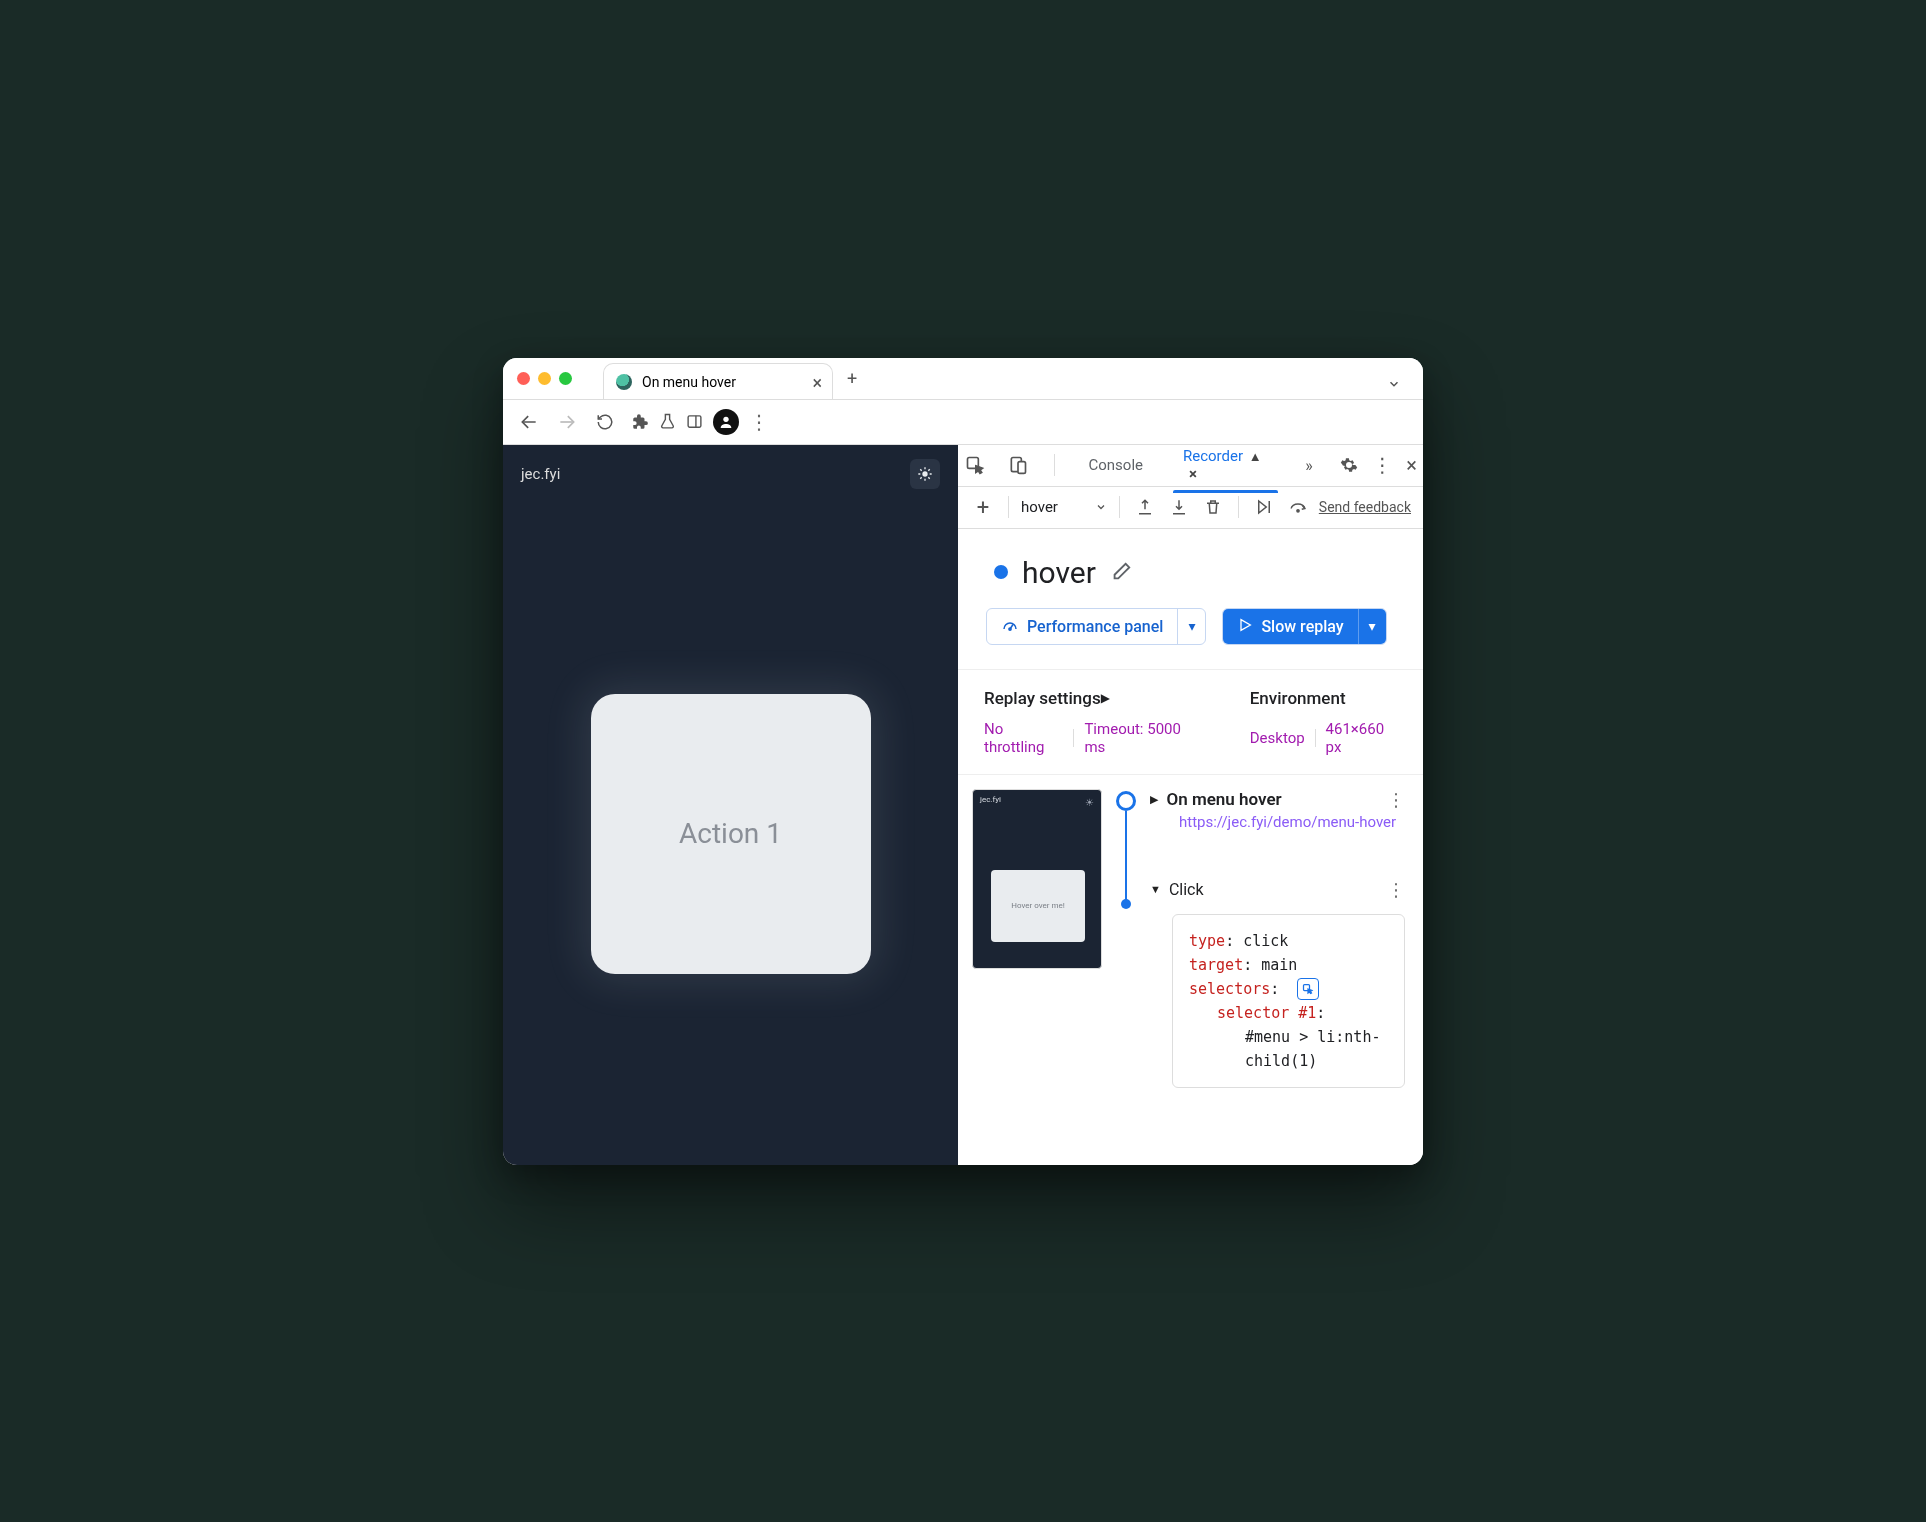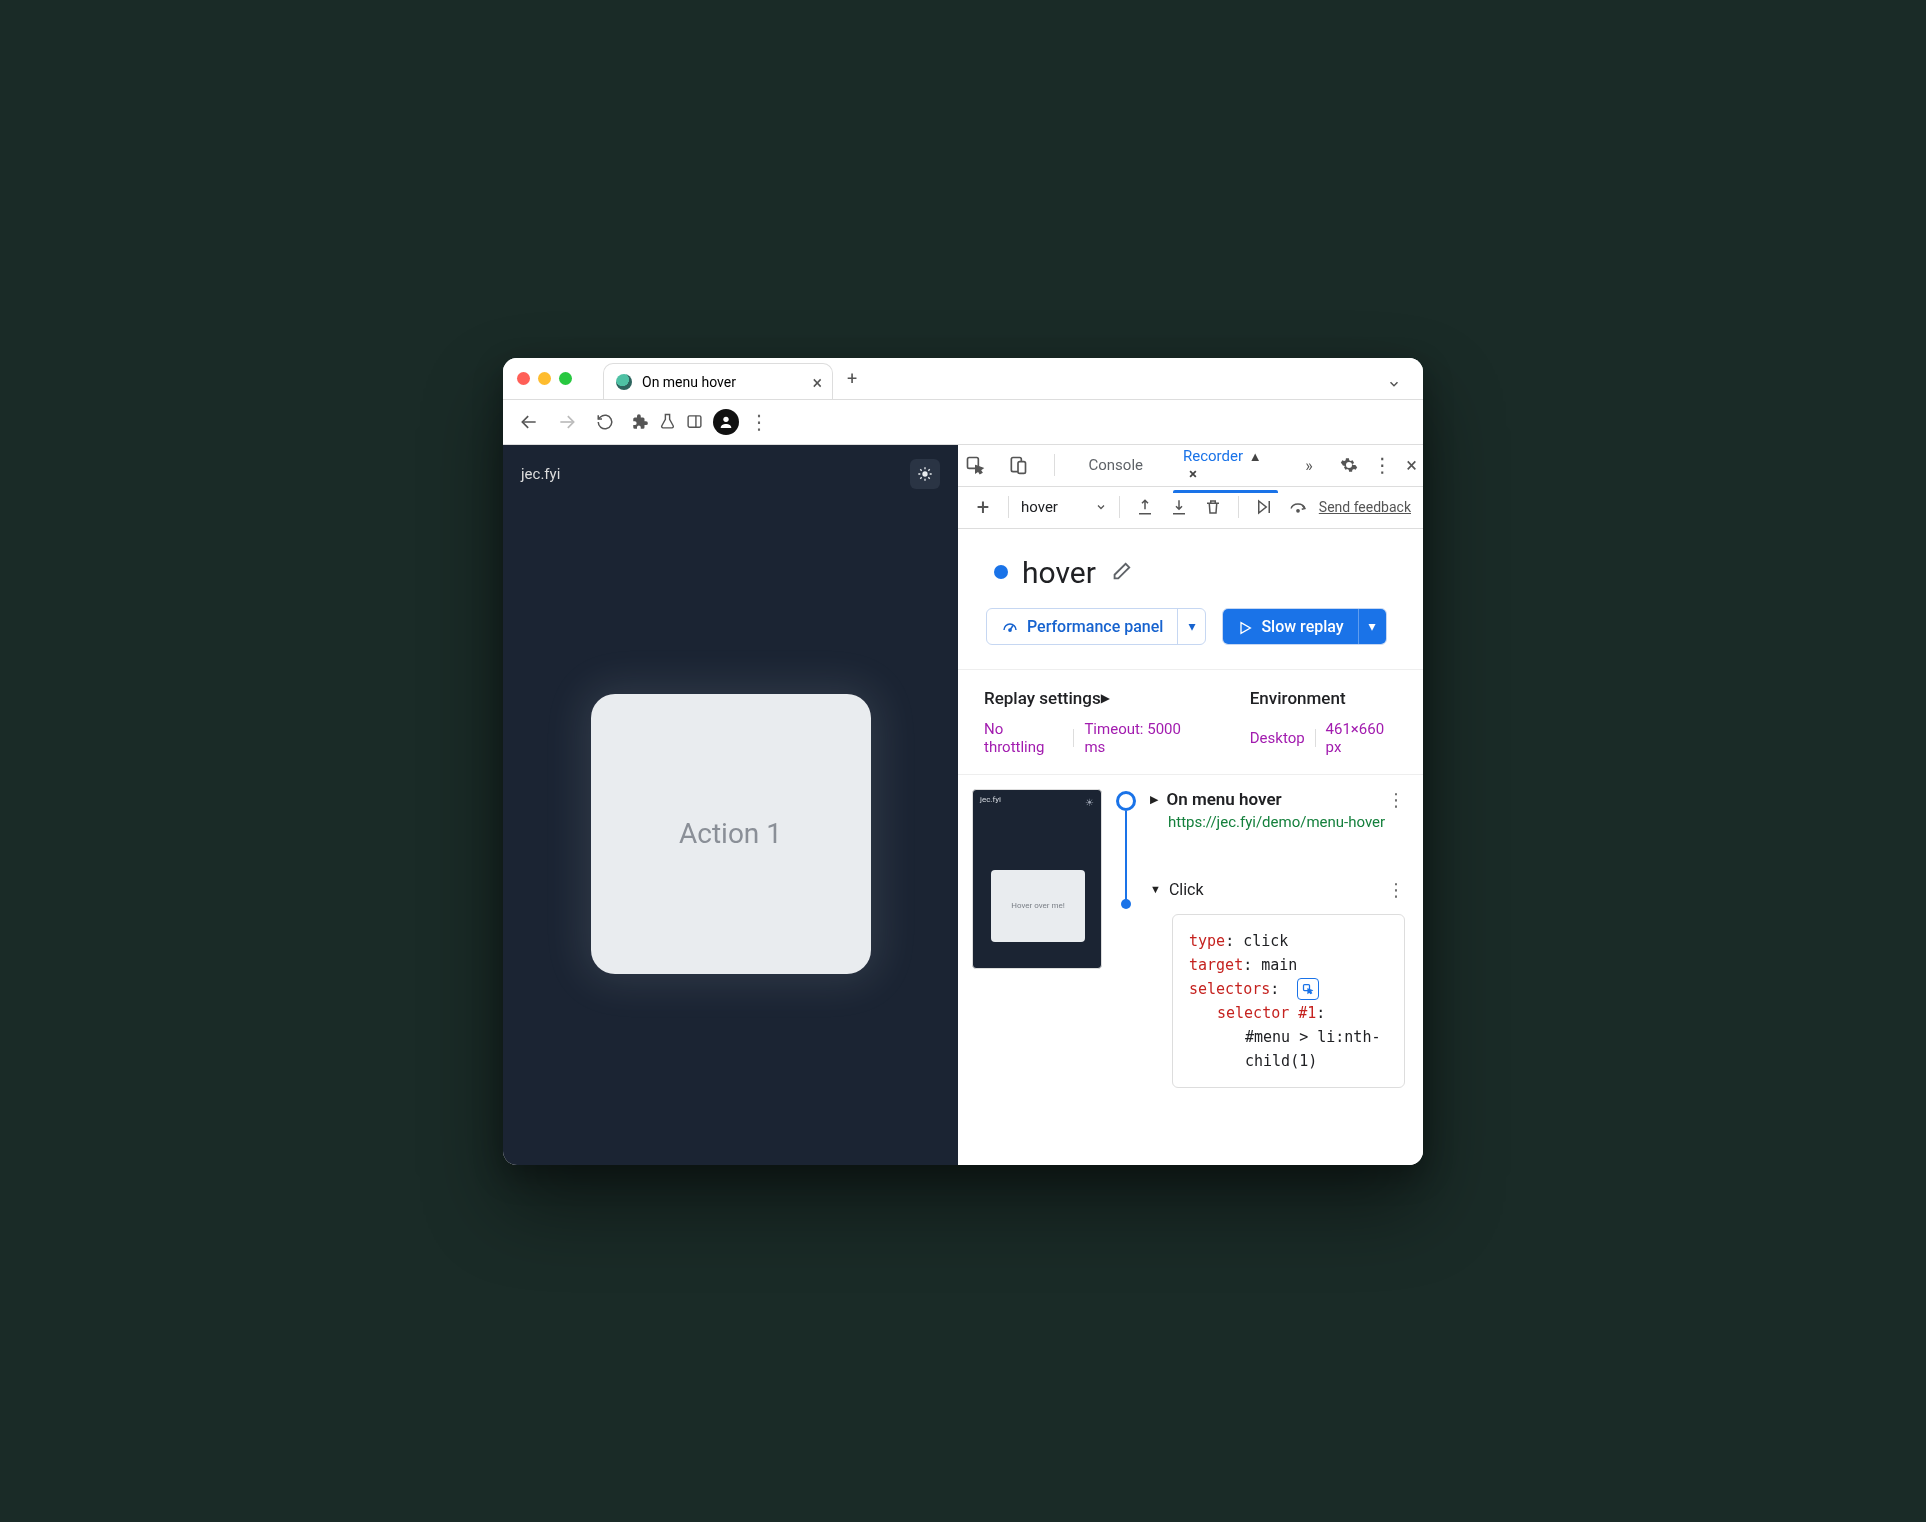--- a/index.html
+++ b/index.html
@@ -100,21 +100,21 @@
 
   .title-row { display:flex; align-items:center; gap:14px; padding:26px 0 18px 36px;}
   .blue-dot { width:14px; height:14px; border-radius:50%; background:#1a73e8; }
   .title-text { font-size:30px; font-weight:400; }
   .pencil { color:#5f6368; }
 
   .btn-row { display:flex; gap:16px; padding:0 0 24px 28px; border-bottom:1px solid #eee;}
   .splitbtn { display:flex; border:1px solid #c6d7f2; border-radius:6px; overflow:hidden;}
   .splitbtn.blue .main { background:#1a73e8; color:#fff; border:none;}
   .splitbtn.blue .caret { background:#1a73e8; color:#fff; border-left:1px solid rgba(255,255,255,0.3);}
-  .splitbtn .main { display:flex; align-items:flex-end; gap:8px; padding:8px 14px; color:#1763cf; font-size:16px; font-weight:500;}
+  .splitbtn .main { display:flex; align-items:flex-start; gap:8px; padding:8px 14px; color:#1763cf; font-size:16px; font-weight:500;}
   .splitbtn .caret { display:flex; align-items:center; padding:0 10px; color:#1763cf; border-left:1px solid #c6d7f2;}
 
   .settings { display:flex; padding:18px 26px; border-bottom:1px solid #eee; gap:50px;}
   .settings h4 { font-size:17px; font-weight:500; color:#202124; display:flex; align-items:center; }
   .settings .meta { color:#a21caf; margin-top:12px; font-size:15px; display:flex; gap:10px; align-items:center;}
   .meta .sep { width:1px; height:18px; background:#ddd;}
 
   .steps { padding:14px 18px 0 14px; display:flex; gap:10px;}
   .thumb { width:130px; height:180px; border:1px solid #ddd; border-radius:4px; background:#1b2433; position:relative; overflow:hidden;}
   .thumb-header { color:#d9dde3; font-size:8px; padding:5px 7px;}
@@ -124,21 +124,21 @@
   .timeline { width:28px; position:relative; display:flex; flex-direction:column; align-items:center; padding-top:2px;}
   .ring { width:20px; height:20px; border:3px solid #1a73e8; border-radius:50%; background:#fff;}
   .line { flex:1; width:2.5px; background:#1a73e8; }
   .small-dot { width:10px; height:10px; border-radius:50%; background:#1a73e8;}
 
   .steps-col { flex:1; }
   .step-head { display:flex; align-items:center; gap:8px; }
   .step-head .tri { font-size:11px; color:#222;}
   .step-head .title { font-weight:600; font-size:17px;}
   .step-head .kebab { margin-left:auto; color:#666; font-size:18px;}
-  .step-url { color:#15803d; margin-left:18px; margin-top:3px; font-size:15px;}
+  .step-url { color:#8b5cf6; margin-left:29px; margin-top:3px; font-size:15px;}
   .step2 { margin-top:48px;}
   .codebox { border:1px solid #ddd; border-radius:6px; padding:14px 16px; margin:14px 0 0 22px; font-family: ui-monospace, Menlo, monospace; font-size:15px; line-height:1.6; color:#202124;}
   .k-red { color:#c5221f; }
   .pick-icon { display:inline-flex; width:22px; height:22px; border:1.5px solid #1a73e8; border-radius:4px; align-items:center; justify-content:center; color:#1a73e8; font-size:12px; vertical-align:middle;}
   .indent1 { padding-left:28px;}
   .indent2 { padding-left:56px;}
 
   svg { display:block; }
 </style>
 </head>

